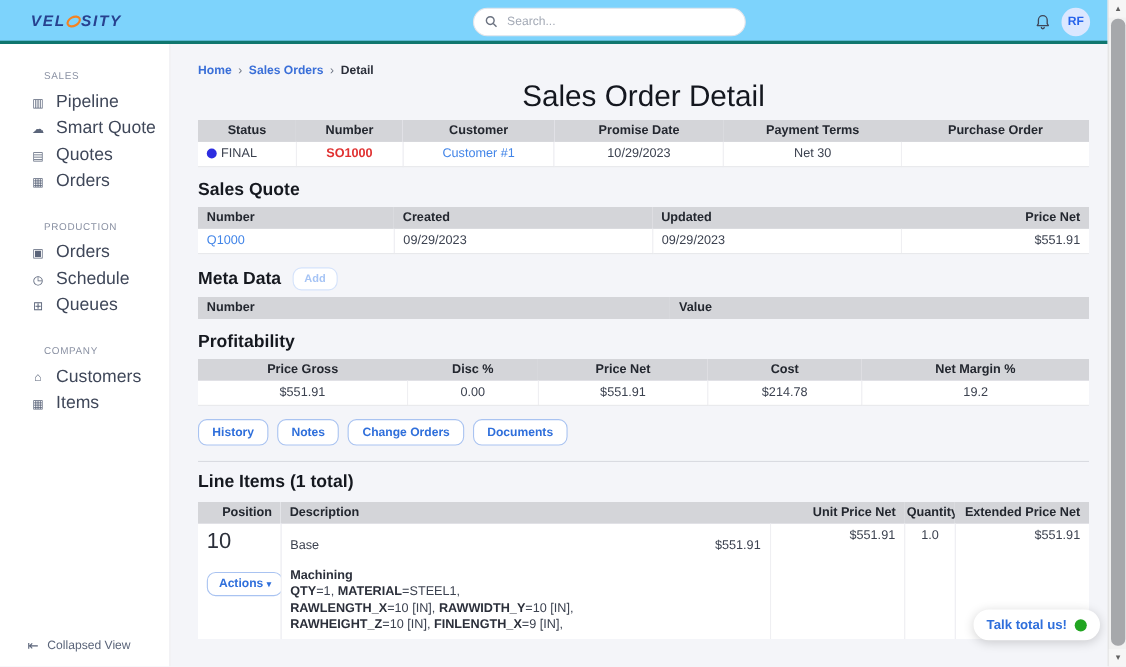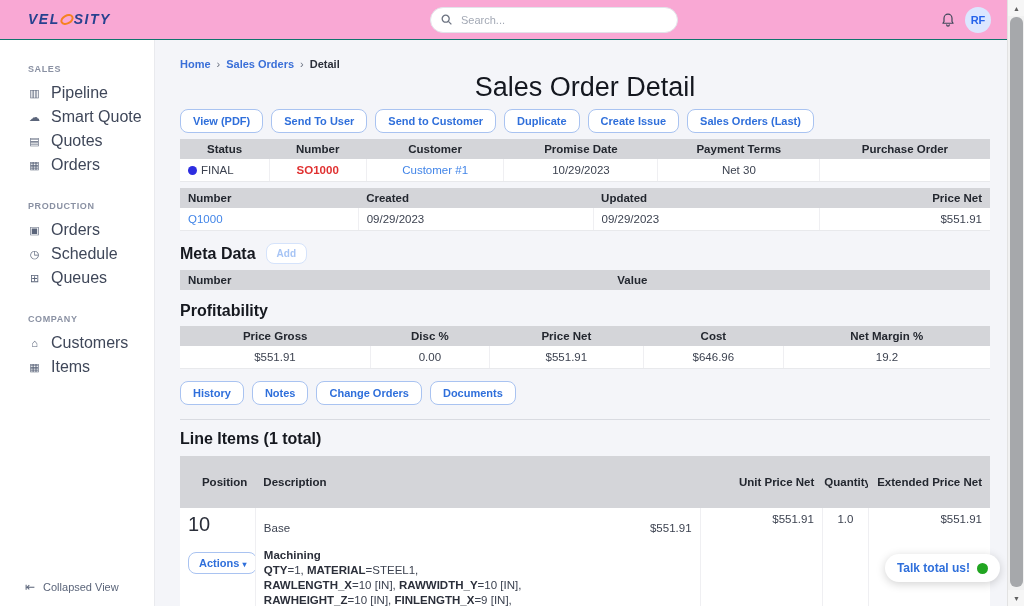--- a/index.html
+++ b/index.html
@@ -6,34 +6,34 @@
   html,body { width:1024px; height:606px; overflow:hidden; }
   body { font-family: "Liberation Sans", sans-serif; background:#f4f5f9; position:relative; }
 
   
   .scrollbar { position:absolute; top:0; right:0; width:17px; height:606px; background:#f1f1f1; border-left:1px solid #e2e2e2; z-index:50; }
   .sb-btn { position:absolute; left:0; width:17px; height:16px; display:flex; align-items:center; justify-content:center; font-size:7px; color:#606060; background:#f6f6f6; cursor:pointer; }
   .sb-up { top:0; } .sb-down { bottom:0; }
   .sb-thumb { position:absolute; left:2px; top:17px; width:13px; height:570px; background:#a6a8ab; border-radius:6px; }
 
   
-  .topbar { position:absolute; top:0; left:0; width:1007px; height:40px; background:#f9a8d4; border-bottom:1px solid #0f766e; z-index:10; }
+  .topbar { position:absolute; top:0; left:0; width:1007px; height:40px; background:#7dd3fc; border-bottom:3px solid #0f766e; z-index:10; }
   .logo { position:absolute; left:28px; top:11px; display:flex; align-items:center; font-style:italic; font-weight:800; font-size:14px; letter-spacing:1.5px; color:#27418f; cursor:pointer; }
   .logo svg { margin:0 -1px 0 -1px; }
   .search-wrap { position:absolute; left:430px; top:7px; width:248px; height:26px; }
   .search-wrap svg { position:absolute; left:10px; top:6px; }
   .search-input { width:100%; height:100%; border:1px solid #e2e4ea; border-radius:13px; padding:0 10px 0 30px; font-size:11px; color:#3c4250; outline:none; background:#fff; font-family:"Liberation Sans",sans-serif; }
   .search-input::placeholder { color:#a3a9b5; }
   .bell { position:absolute; left:940px; top:11px; cursor:pointer; }
   .avatar { position:absolute; left:965px; top:7px; width:26px; height:26px; border-radius:50%; background:#dbe7ff; color:#2563eb; font-weight:bold; font-size:11px; display:flex; align-items:center; justify-content:center; cursor:pointer; }
 
   
   .sidebar { position:absolute; top:40px; left:0; width:155px; height:566px; background:#ffffff; border-right:1px solid #e9eaee; }
   .nav-section { margin-top:24px; }
-  .nav-section-label { padding-left:28px; font-size:9px; font-weight:bold; letter-spacing:0.6px; color:#8a91a3; margin-bottom:7px; }
+  .nav-section-label { padding-left:40px; font-size:9px; font-weight:normal; letter-spacing:0.6px; color:#8a91a3; margin-bottom:7px; }
   .nav-item { display:flex; align-items:center; gap:10px; padding:3px 0 3px 28px; cursor:pointer; }
   .nav-icon { width:13px; font-size:11px; color:#5b657a; text-align:center; }
   .nav-label { font-size:16px; color:#3f4759; }
   .collapse-btn { position:absolute; bottom:12px; left:25px; display:flex; align-items:center; gap:8px; font-size:11px; color:#5b657a; cursor:pointer; }
   .collapse-icon { font-size:12px; }
 
   
   .content { position:absolute; top:40px; left:155px; width:852px; height:566px; padding:18px 17px 0 25px; overflow:hidden; }
 
   .breadcrumb { display:flex; align-items:center; gap:6px; font-size:11px; font-weight:bold; }
@@ -176,28 +176,20 @@
   <nav class="breadcrumb">
     <span class="crumb-link">Home</span>
     <span class="crumb-sep">›</span>
     <span class="crumb-link">Sales Orders</span>
     <span class="crumb-sep">›</span>
     <span class="crumb-current">Detail</span>
   </nav>
 
   <h1 class="page-title">Sales Order Detail</h1>
 
-  <div class="btn-row">
-    <button class="btn">View (PDF)</button>
-    <button class="btn">Send To User</button>
-    <button class="btn">Send to Customer</button>
-    <button class="btn">Duplicate</button>
-    <button class="btn">Create Issue</button>
-    <button class="btn">Sales Orders (Last)</button>
-  </div>
 
   <table class="tbl-order">
     <colgroup>
         <col style="width:11%">
         <col style="width:12%">
         <col style="width:17%">
         <col style="width:19%">
         <col style="width:20%">
         <col style="width:21%">
       </colgroup>
@@ -216,20 +208,21 @@
       <td class="status-cell"><span class="status-dot"></span><span>FINAL</span></td>
       <td><span class="order-number">SO1000</span></td>
       <td><span class="link">Customer #1</span></td>
       <td>10/29/2023</td>
       <td>Net 30</td>
       <td></td>
     </tr>
       </tbody>
   </table>
 
+  <h2 class="section-heading">Sales Quote</h2>
   <table class="tbl-left">
     <colgroup>
         <col style="width:22%">
         <col style="width:29%">
         <col style="width:28%">
         <col style="width:21%">
       </colgroup>
     <thead>
         <tr>
       <th>Number</th>
@@ -281,21 +274,21 @@
       <th>Price Net</th>
       <th>Cost</th>
       <th>Net Margin %</th>
     </tr>
       </thead>
     <tbody>
         <tr>
       <td>$551.91</td>
       <td>0.00</td>
       <td>$551.91</td>
-      <td>$646.96</td>
+      <td>$214.78</td>
       <td>19.2</td>
     </tr>
       </tbody>
   </table>
 
   <div class="btn-row" style="margin-top:12px;">
     <button class="btn">History</button>
     <button class="btn">Notes</button>
     <button class="btn">Change Orders</button>
     <button class="btn">Documents</button>
@@ -310,21 +303,21 @@
         <col style="width:54.9%">
         <col style="width:15.1%">
         <col style="width:5.7%">
         <col style="width:15%">
       </colgroup>
     <thead>
         <tr>
       <th style="text-align:right">Position</th>
       <th style="text-align:left">Description</th>
       <th class="right">Unit Price Net</th>
-      <th class="center" style="padding:20px 2px">Quantity</th>
+      <th class="center" style="padding:4px 2px">Quantity</th>
       <th class="right">Extended Price Net</th>
     </tr>
       </thead>
     <tbody>
         <tr>
       <td>
         <div class="pos-num">10</div>
         <button class="btn actions-btn"><span>Actions</span> <span class="caret">▾</span></button>
       </td>
       <td>

